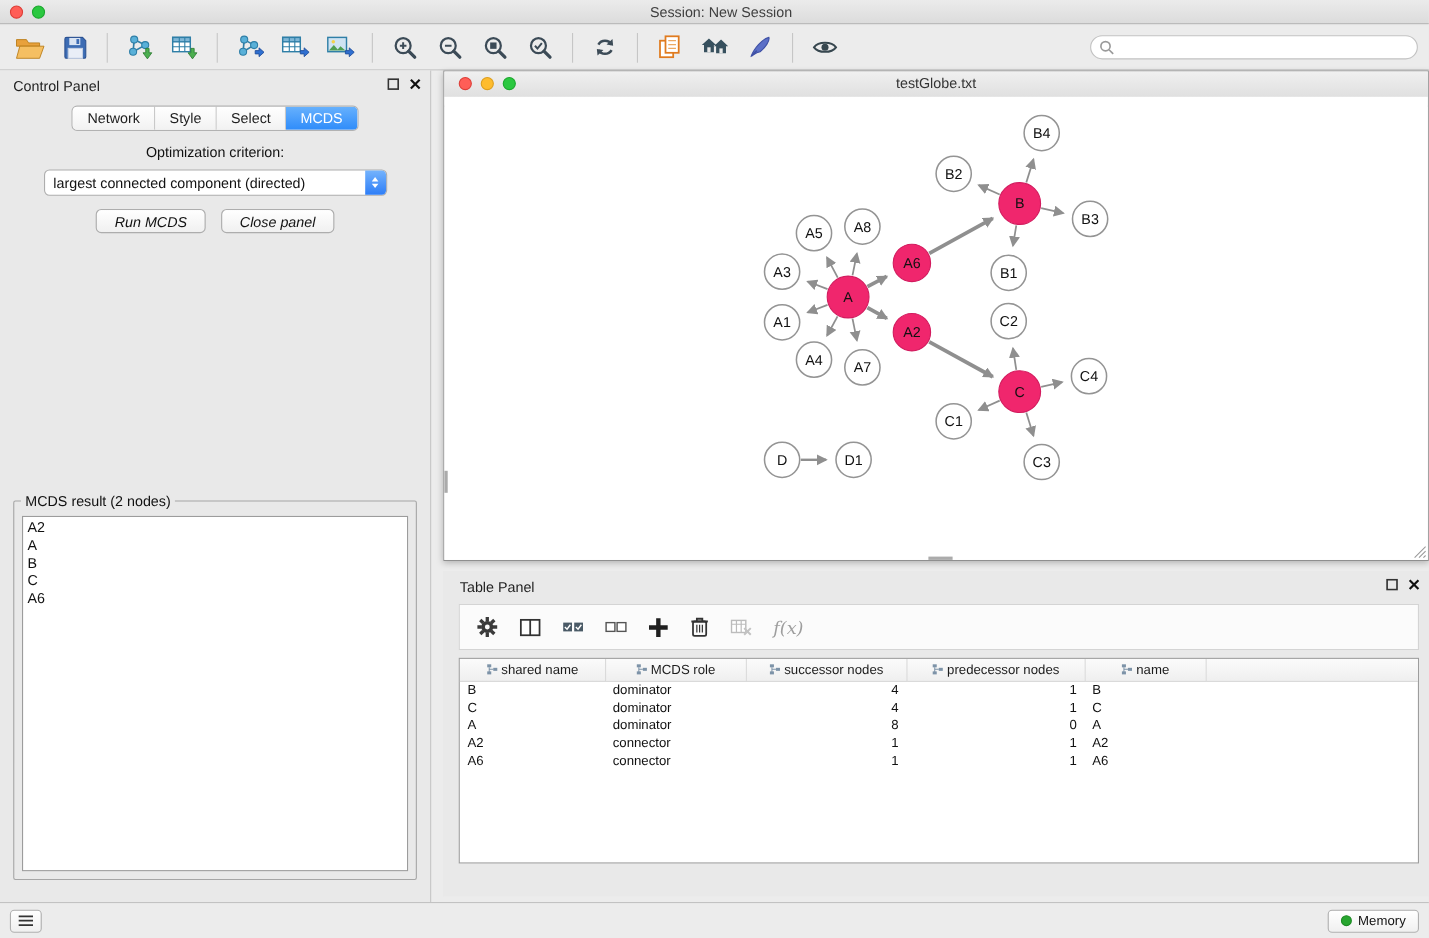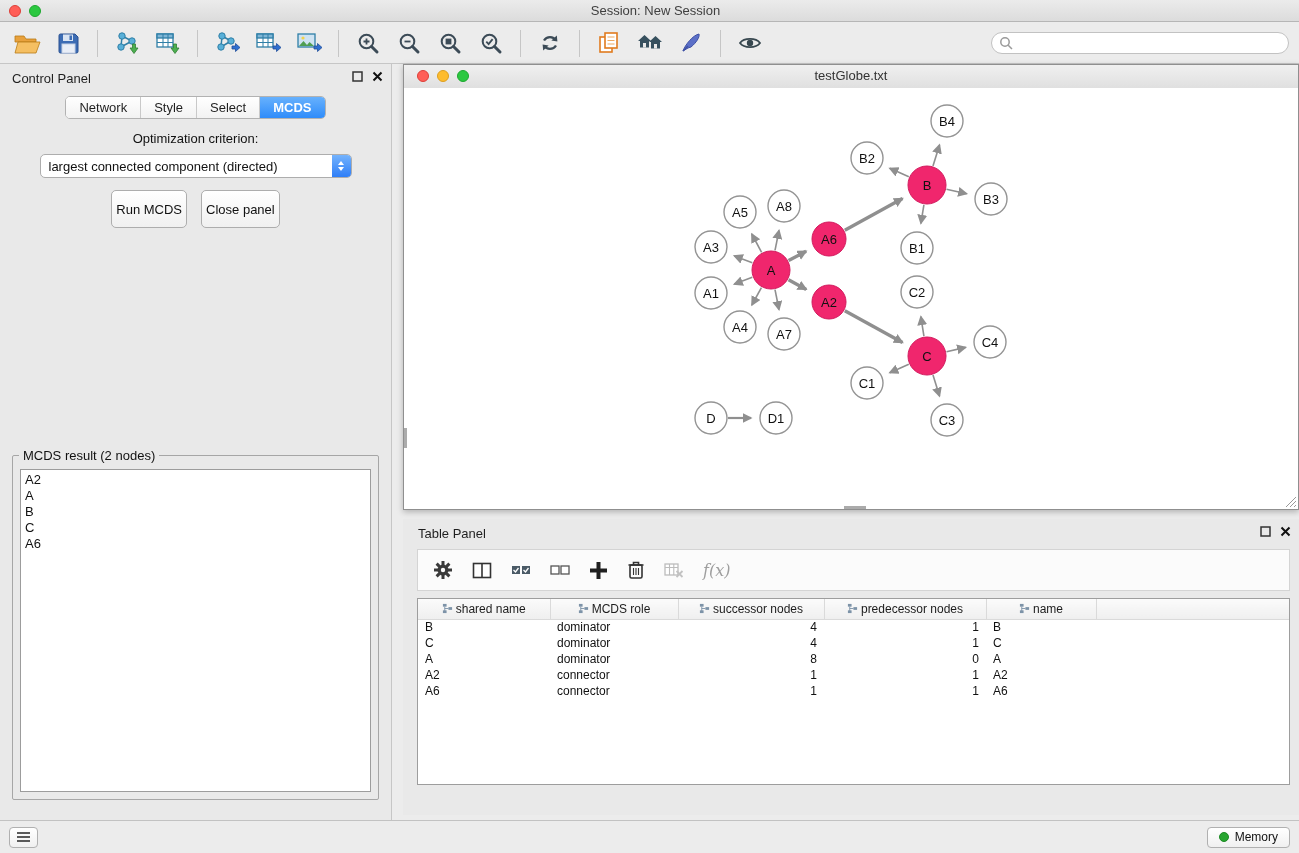--- a/index.html
+++ b/index.html
@@ -34,35 +34,35 @@
   .panel-header { position:relative; height:28px; }
   .panel-header .ph-title { position:absolute; left:12px; top:7px; font-size:13px; color:#1f1f1f; }
   .ph-icons { position:absolute; right:8px; top:7px; display:flex; gap:9px; align-items:center; }
 
   .seg-wrap { display:flex; justify-content:center; }
   .seg { display:inline-flex; border:1px solid #b2b2b2; border-radius:5px; overflow:hidden;
     background:#fff; }
   .seg-tab { padding:3px 13px; font-size:13px; color:#1f1f1f;
     background:linear-gradient(#ffffff,#f2f2f2); border-left:1px solid #c9c9c9; cursor:default; white-space:nowrap; }
   .seg-tab:first-child { border-left:none; }
-  .seg-tab.active { background:linear-gradient(#67b1fd,#2f8cfa); color:#fff;font-weight:bold; }
+  .seg-tab.active { background:linear-gradient(#67b1fd,#2f8cfa); color:#fff; }
 
   .opt-label { text-align:center; margin-top:12px; font-size:13px; color:#111; }
   .dropdown { position:relative; margin:8px auto 0; width:312px; height:24px;
     border:1px solid #adadad; border-radius:5px; background:#fff; display:flex; align-items:center; }
   .dd-text { flex:1; padding:0 8px; font-size:13px; color:#111; white-space:nowrap; overflow:hidden; }
   .dd-stepper { width:19px; height:22px; margin-right:0;
     background:linear-gradient(#74b3fd,#2e7ef7); border-radius:0 4px 4px 0;
     display:flex; flex-direction:column; align-items:center; justify-content:center; gap:2px; }
   .dd-up { width:0; height:0; border-left:3.5px solid transparent; border-right:3.5px solid transparent; border-bottom:4.5px solid #fff; }
   .dd-down { width:0; height:0; border-left:3.5px solid transparent; border-right:3.5px solid transparent; border-top:4.5px solid #fff; }
 
   .cp-buttons { display:flex; justify-content:center; gap:14px; margin-top:12px; }
-  .btn { height:38px; padding:0 4px; font-size:13px; color:#111;
-    border:1px solid #adadad; border-radius:5px; background:linear-gradient(#ffffff,#f0f0f0); cursor:default; }
+  .btn { height:22px; padding:0 16px; font-size:13px; color:#111;
+    border:1px solid #adadad; border-radius:5px; background:linear-gradient(#ffffff,#f0f0f0); cursor:default;font-style:italic; }
 
   .result-fieldset { position:absolute; left:12px; right:12px; top:391px; bottom:20px;
     border:1px solid #a6a6a6; border-radius:2px; }
   .result-legend { position:absolute; top:-8px; left:6px; background:#e9e9e9;
     padding:0 4px; font-size:13px; color:#111; }
   .result-list { position:absolute; left:7px; right:7px; top:13px; bottom:7px;
     background:#fff; border:1px solid #9c9c9c; overflow:auto; padding-top:2px; }
   .result-item { font-size:13px; color:#111; padding:0 4px; height:16px; line-height:16px; }
 
   

